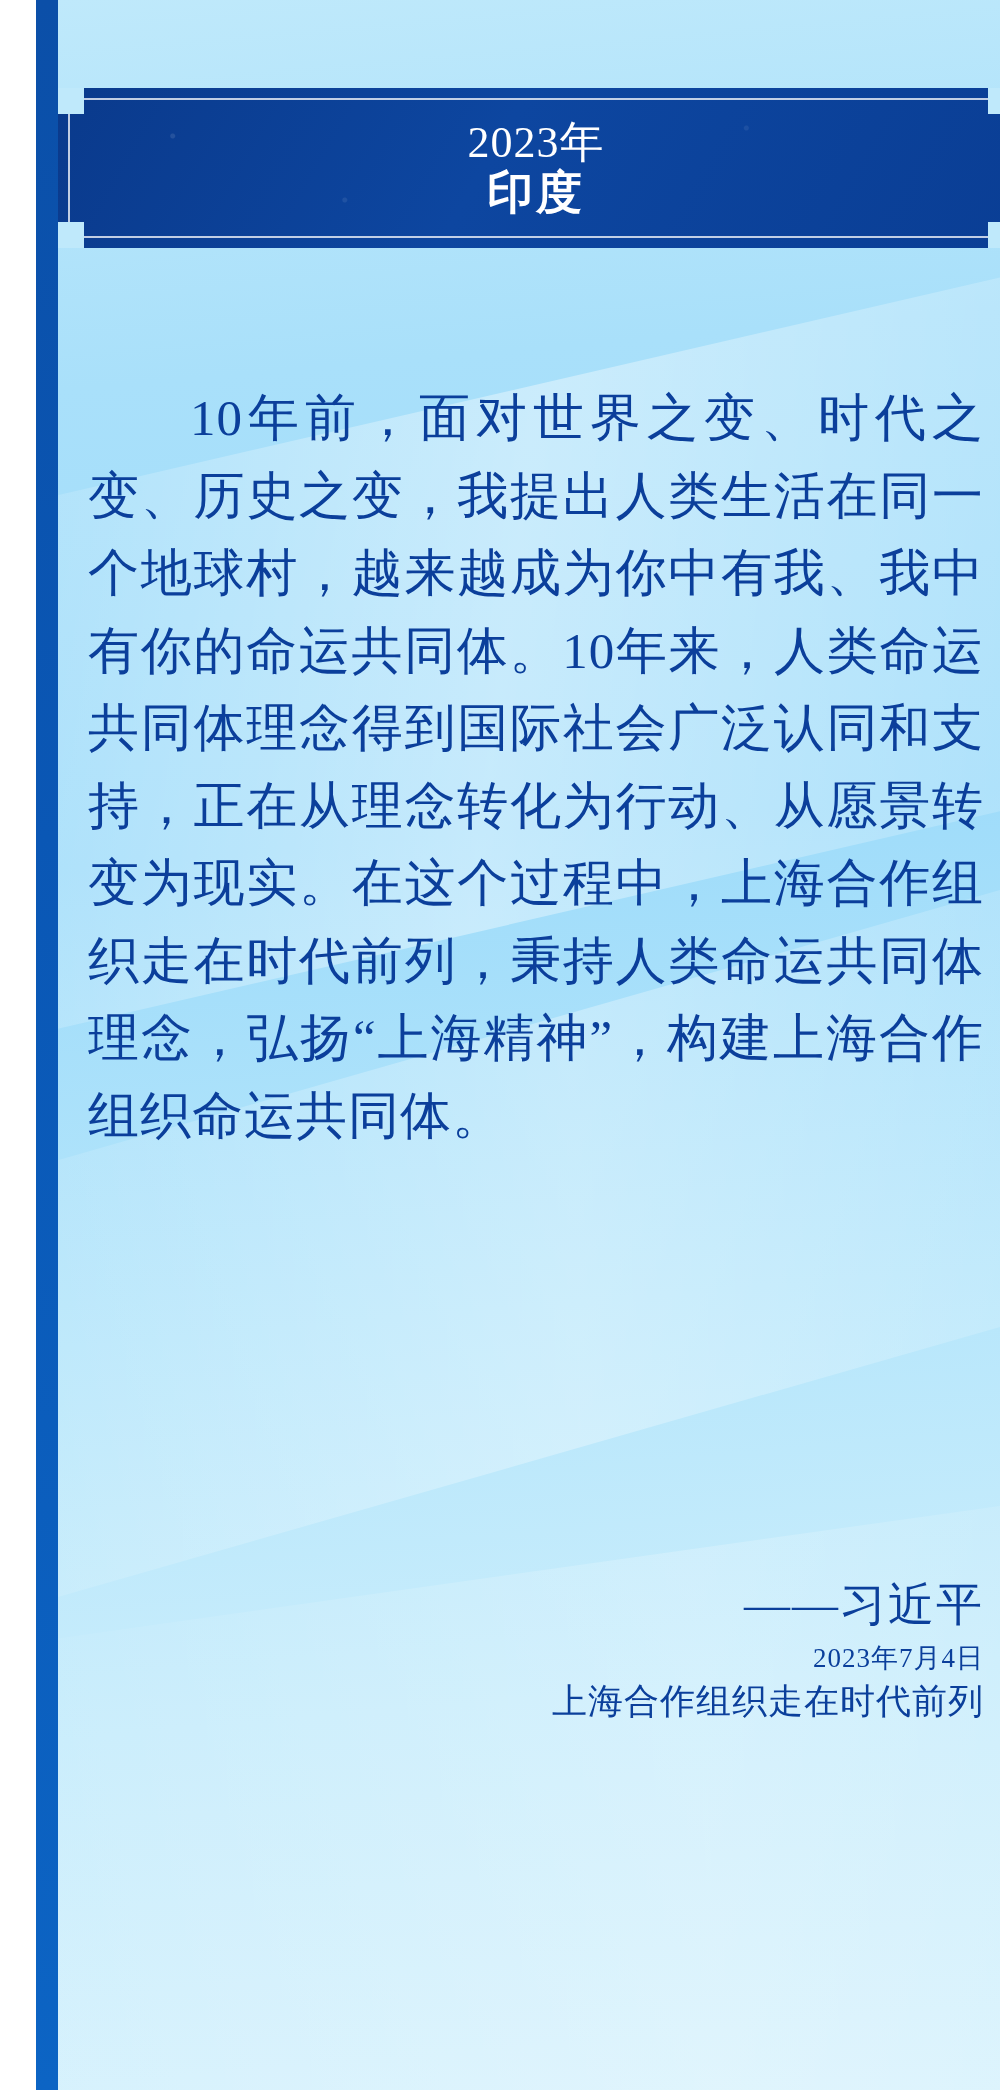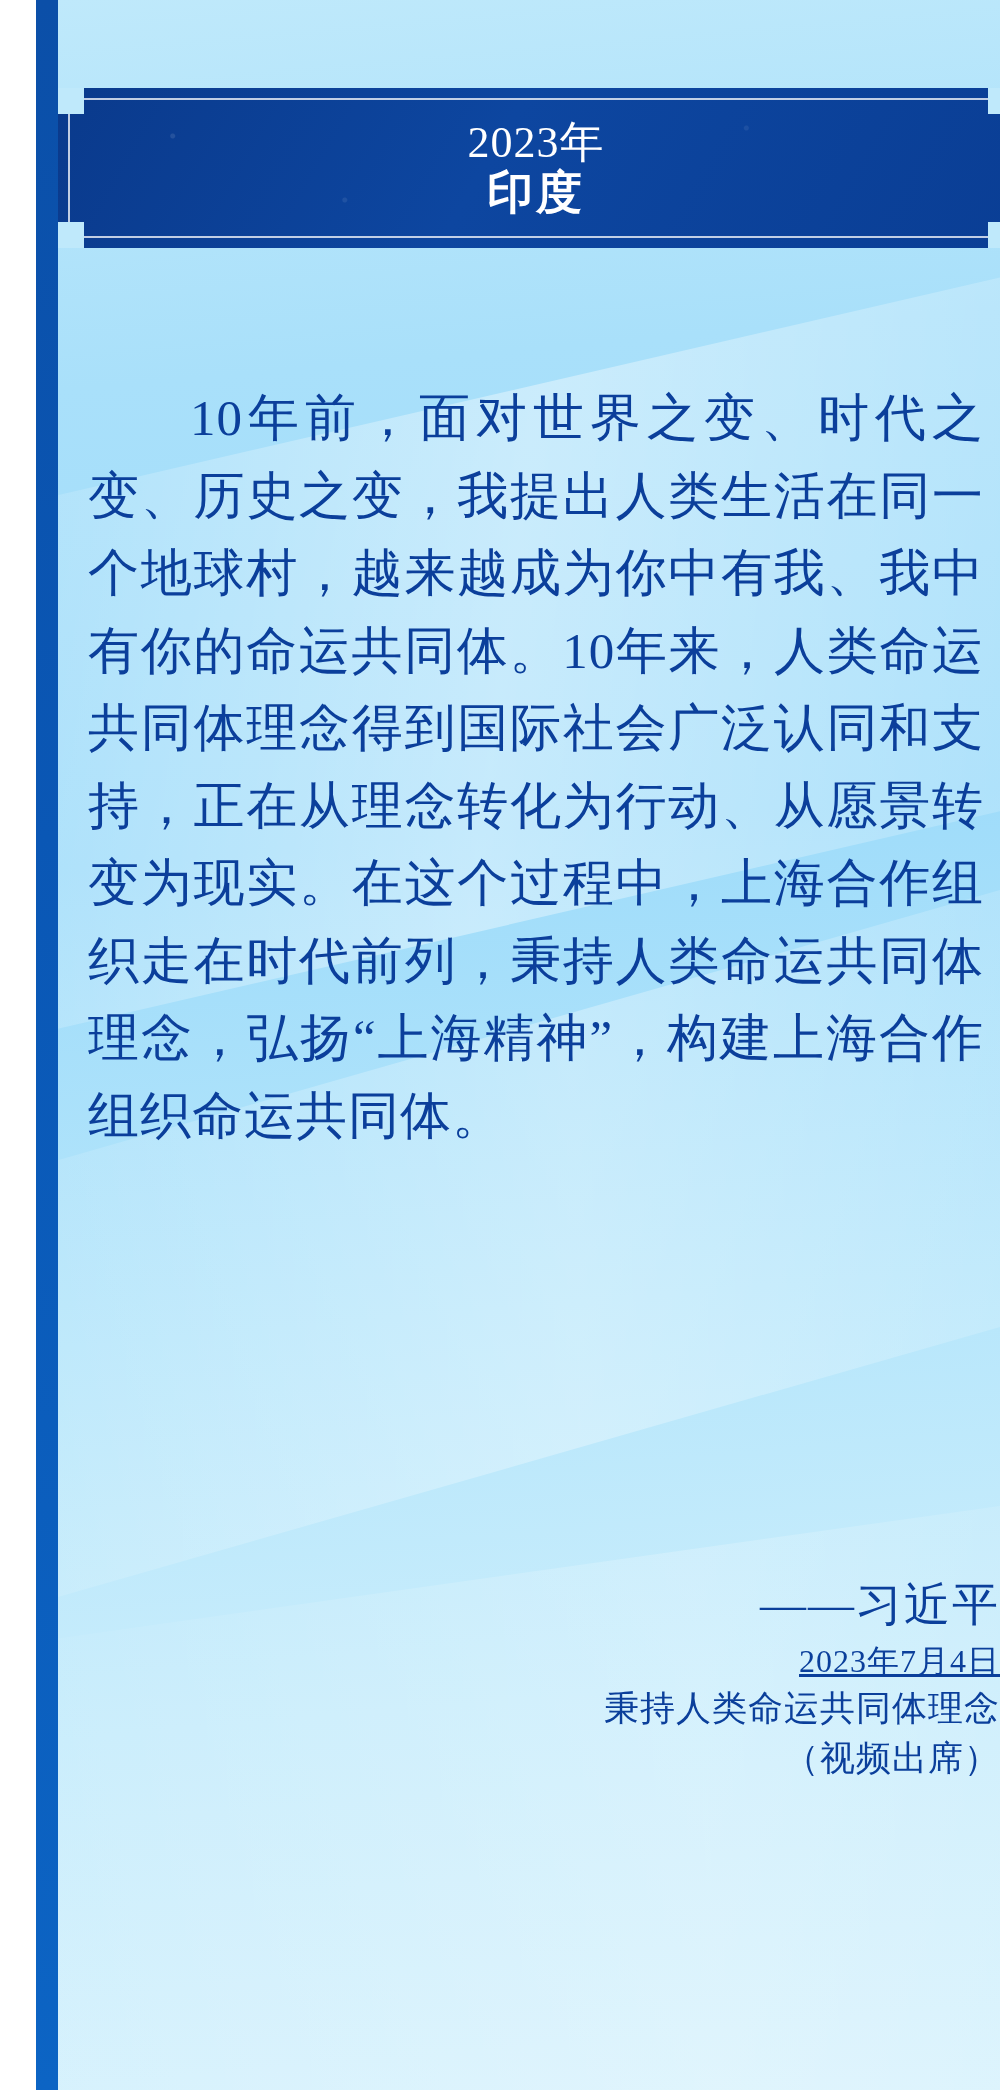--- a/index.html
+++ b/index.html
@@ -126,38 +126,37 @@
     line-height: 1.52;
     letter-spacing: 1px;
     text-align: justify;
     text-indent: 2em;
     font-family: "Liberation Serif", "DejaVu Serif", serif;
   }
 
   
   .attribution {
     position: absolute;
-    right: 36px;
+    right: 52px;
     top: 1570px;
     width: 760px;
     text-align: right;
     color: #0b3f9b;
     font-family: "Liberation Serif", "DejaVu Serif", serif;
   }
   .attr-author {
     font-size: 46px;
     line-height: 1.5;
     letter-spacing: 2px;
     white-space: nowrap;
   }
   .attr-date {
-    font-size: 32px;
+    font-size: 27px;
     line-height: 1.42;
     letter-spacing: 1px;
-    text-decoration: underline;
   }
   .attr-occasion-1,
   .attr-occasion-2,
   .attr-occasion-3 {
     font-size: 35px;
     line-height: 1.42;
     letter-spacing: 1px;
   }
 </style>
 </head>
@@ -180,17 +179,16 @@
     <div class="banner-corner bc-br"></div>
     <div class="banner-line1">2023年</div>
     <div class="banner-line2">印度</div>
   </div>
 
   <div class="quote">10年前，面对世界之变、时代之变、历史之变，我提出人类生活在同一个地球村，越来越成为你中有我、我中有你的命运共同体。10年来，人类命运共同体理念得到国际社会广泛认同和支持，正在从理念转化为行动、从愿景转变为现实。在这个过程中，上海合作组织走在时代前列，秉持人类命运共同体理念，弘扬“上海精神”，构建上海合作组织命运共同体。</div>
 
   <div class="attribution">
     <div class="attr-author">——习近平</div>
     <div class="attr-date">2023年7月4日</div>
-    <div class="attr-occasion-2">秉持人类命运共同体理念</div>
-    <div class="attr-occasion-3">（视频出席）</div>
+    <div class="attr-occasion-2">上海合作组织走在时代前列</div>
   </div>
 
 </div>
 
 </body></html>

